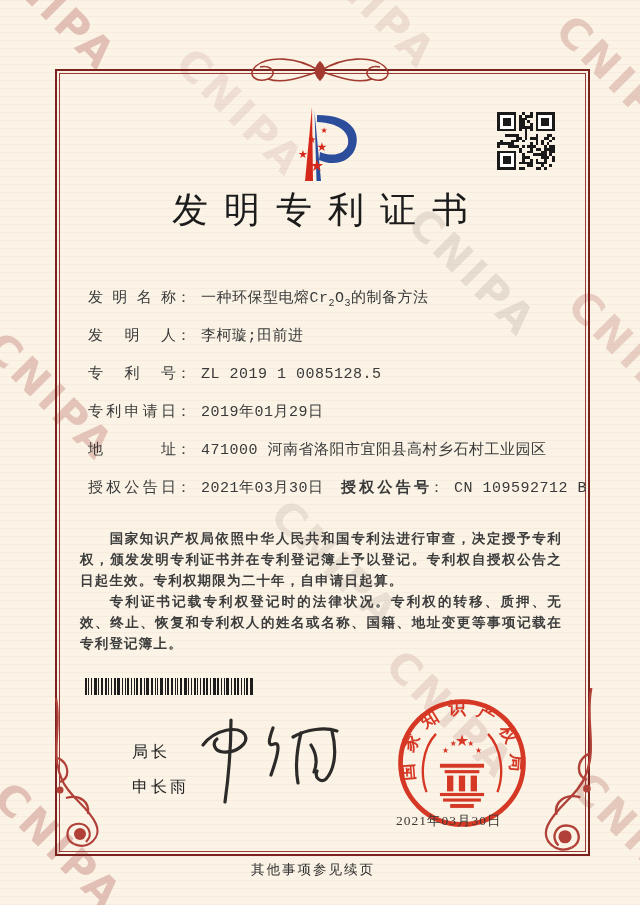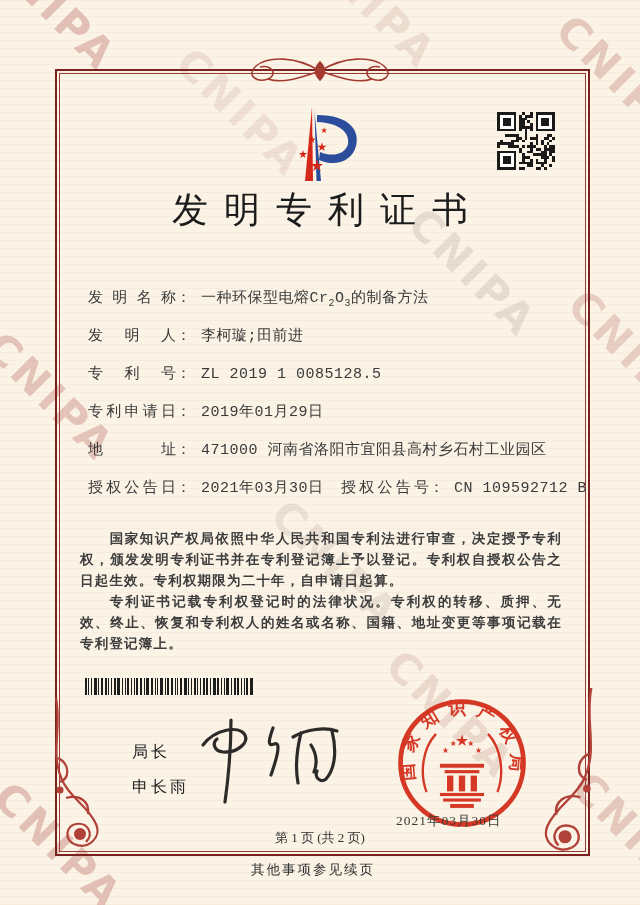--- a/index.html
+++ b/index.html
@@ -17,21 +17,21 @@
   .cert-no{left:88px;top:104px;font-size:15px;letter-spacing:1px;color:#2e2e2e;}
   .title{left:0;top:186px;width:640px;text-align:center;font-size:36px;color:#1c1c1c;
     letter-spacing:16px;text-indent:16px;font-weight:500;}
   .fields{left:88px;top:266px;width:475px;font-size:15px;color:#3a3a3a;}
   .frow{height:38px;line-height:22px;white-space:nowrap;}
   .flabel{display:inline-block;width:88px;text-align:justify;text-align-last:justify;margin-top:20px;}
   .fcolon{margin-right:10px;}
   .fvalue{letter-spacing:0.5px;font-family:Liberation Mono, monospace;}
   .fvalue sub{font-size:10px;}
   .fvalue-a{display:inline-block;width:128px;letter-spacing:0.5px;}
-  .flabel-b{margin-left:12px;}
+  .flabel-b{margin-left:12px;font-weight:bold;}
   .paras{left:80px;top:528px;width:482px;font-size:13.5px;line-height:21px;
     letter-spacing:1.2px;text-align:justify;color:#3d3d3d;font-weight:bold;}
   .paras p{margin:0;text-indent:2.2em;}
   .director{left:88px;top:742px;font-family:"Liberation Sans",sans-serif;
     font-size:16px;letter-spacing:3px;color:#222;}
   .director div{margin-bottom:14px;margin-left:44px;}
   .seal-date{left:396px;top:812px;width:145px;font-size:13.5px;letter-spacing:1px;
     color:#3c3a35;z-index:6;}
   .page-num{left:0;top:829px;width:640px;text-align:center;font-size:13px;color:#333;}
   .note{left:0;top:861px;width:626px;text-align:center;font-size:13.5px;color:#2f2f2f;letter-spacing:2px;}
@@ -359,16 +359,15 @@
       <rect x="57" y="123" width="56" height="4"></rect>
       <rect x="61" y="130" width="48" height="4"></rect>
       <path d="M40 122 C31 98, 35 66, 52 48" stroke="#d42a18" stroke-width="3" fill="none"></path>
       <path d="M130 122 C139 98, 135 66, 118 48" stroke="#d42a18" stroke-width="3" fill="none"></path>
       <rect x="70" y="137" width="30" height="5"></rect>
     </g>
   </svg>
 
   <div class="abs seal-date">2021年03月30日</div>
 
-  <div class="abs page-num">第 1 页 (共 2 页)</div>
   <div class="abs note">其他事项参见续页</div>
 
 </div>
 
 </body></html>

